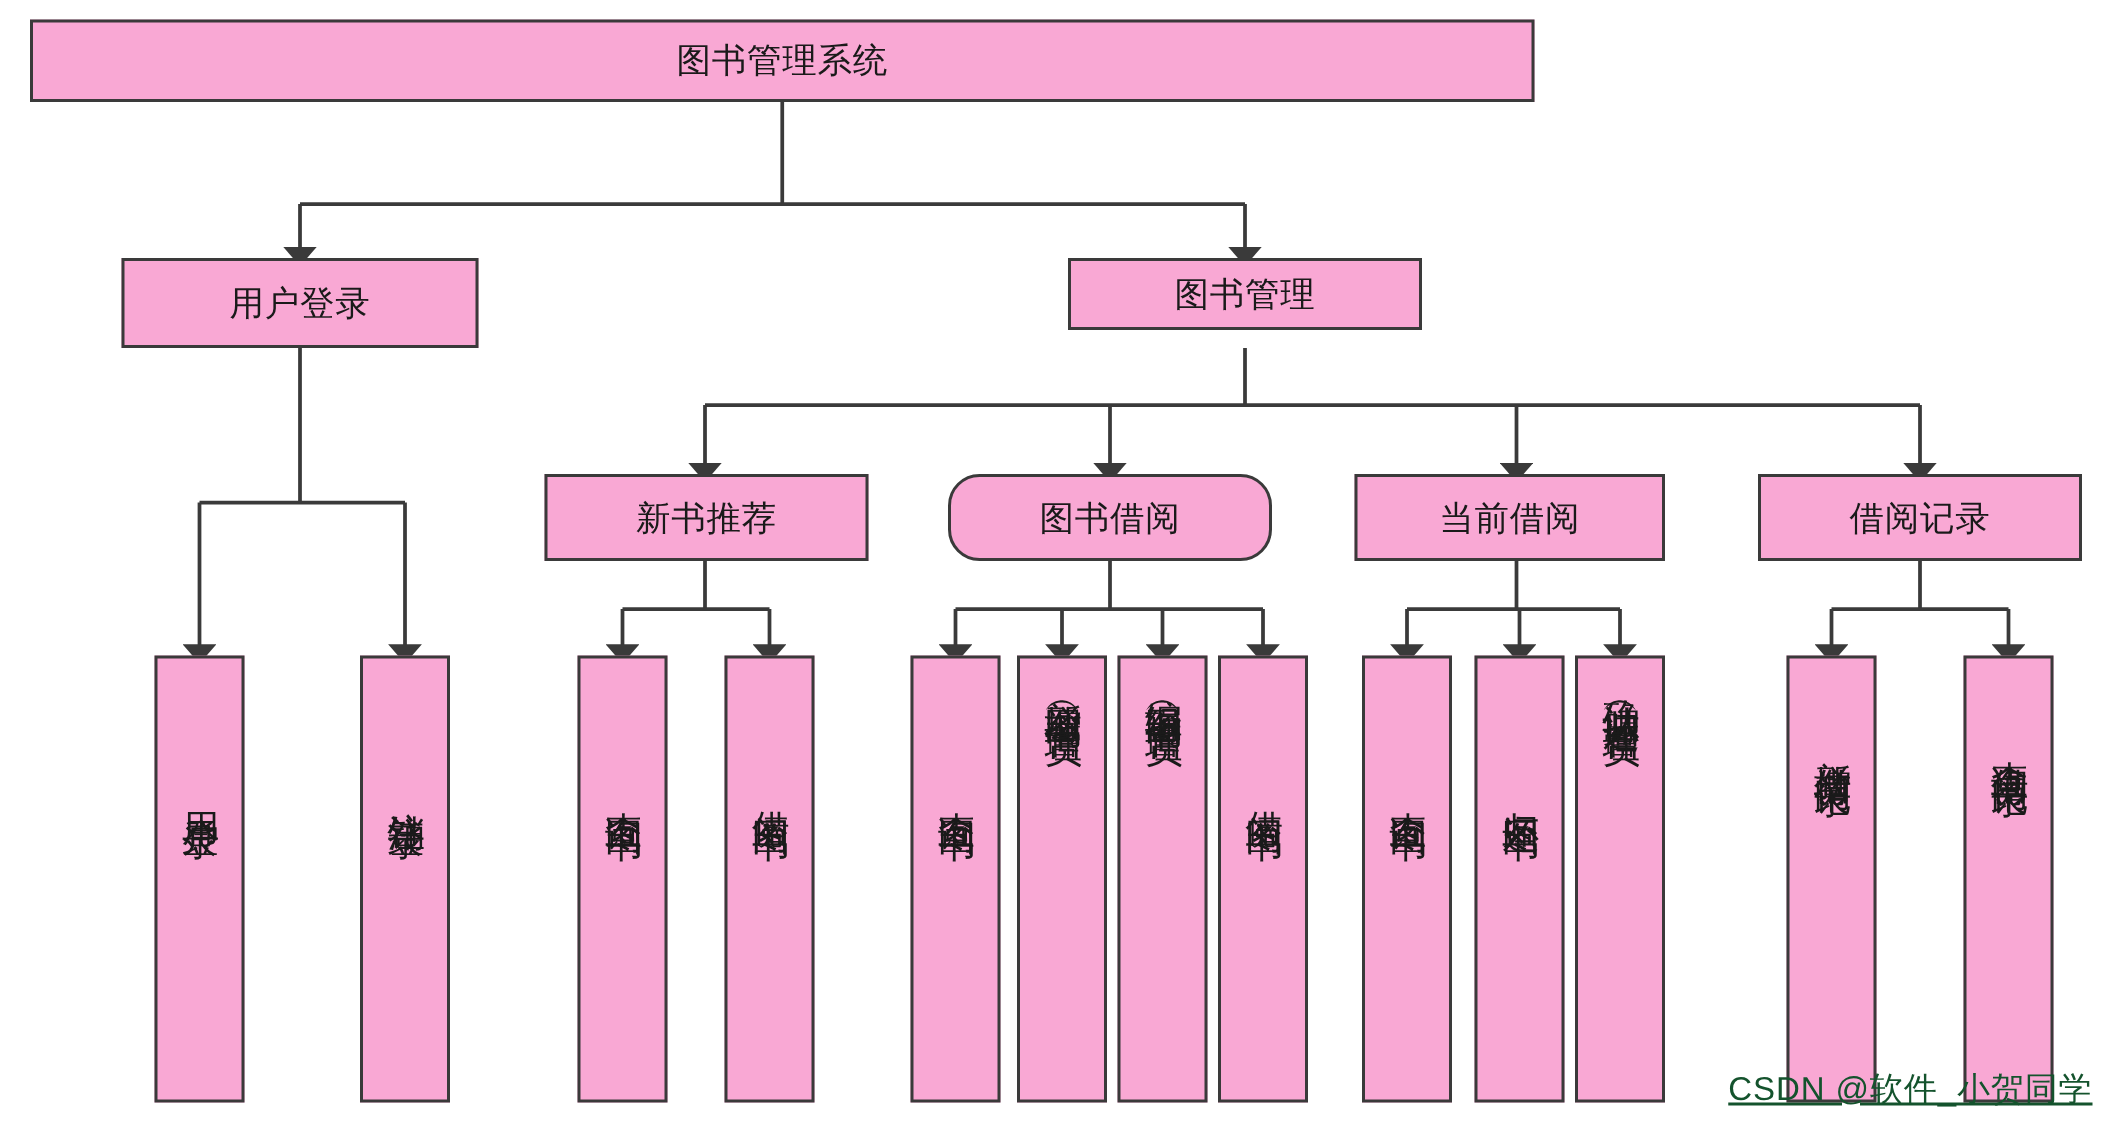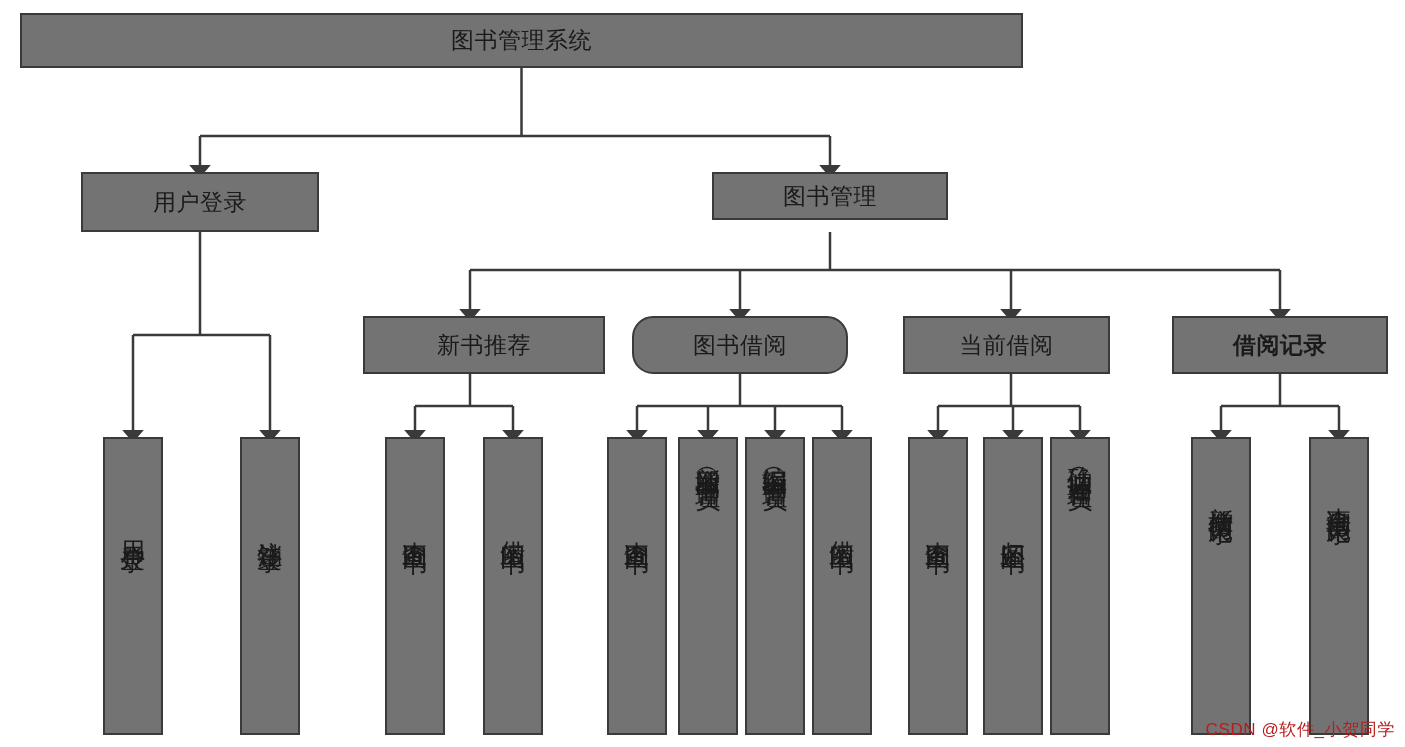--- a/index.html
+++ b/index.html
@@ -21,21 +21,21 @@
     position: absolute;
     left: 0;
     top: 0;
     width: 1405px;
     height: 747px;
     pointer-events: none;
   }
   .node {
     position: absolute;
     box-sizing: border-box;
-    background: #737373;
+    background: #f9a8d4;
     border: 2.5px solid #3a3a3a;
     display: flex;
     align-items: center;
     justify-content: center;
     color: #1a1a1a;
   }
   .node .label {
     font-size: 23px;
     line-height: 1.15;
     letter-spacing: 0.5px;
@@ -51,24 +51,25 @@
     text-orientation: upright;
     font-size: 25px;
     line-height: 1.22;
     letter-spacing: 3px;
     white-space: nowrap;
   }
   .watermark {
     position: absolute;
     right: 10px;
     bottom: 6px;
-    font-size: 17px;
-    color: #b91c1c;
+    font-size: 22px;
+    color: #14532d;
     letter-spacing: 0.6px;
     white-space: nowrap;
+    text-decoration: underline;
   }
 </style>
 </head>
 <body>
 
 <div id="canvas">
   <svg class="edges" id="edge-svg" xmlns="http://www.w3.org/2000/svg">
       <defs>
         <marker id="arrowhead" markerWidth="7" markerHeight="9" refX="2.2" refY="4.5" orient="auto" markerUnits="strokeWidth">
           <path d="M0,0 L0,9 L5.2,4.5 z" fill="#3a3a3a"></path>
@@ -111,30 +112,30 @@
   <div id="node-layer">
       <div class="node" style="left: 20px; top: 13px; width: 1003px; height: 55px;">
         <span class="label">图书管理系统</span>
       </div>
       <div class="node" style="left: 81px; top: 172px; width: 238px; height: 60px;">
         <span class="label">用户登录</span>
       </div>
       <div class="node" style="left: 712px; top: 172px; width: 236px; height: 48px;">
         <span class="label">图书管理</span>
       </div>
-      <div class="node" style="left: 363px; top: 316px; width: 242px; height: 58px;">
+      <div class="node" style="left: 363px; top: 316px; width: 216px; height: 58px;">
         <span class="label">新书推荐</span>
       </div>
       <div class="node" style="left: 632px; top: 316px; width: 216px; height: 58px; border-radius: 21px;">
         <span class="label">图书借阅</span>
       </div>
       <div class="node" style="left: 903px; top: 316px; width: 207px; height: 58px;">
         <span class="label">当前借阅</span>
       </div>
-      <div class="node" style="left: 1172px; top: 316px; width: 216px; height: 58px; font-weight: bold;">
+      <div class="node" style="left: 1172px; top: 316px; width: 216px; height: 58px;">
         <span class="label">借阅记录</span>
       </div>
       <div class="node vertical" style="left: 103px; top: 437px; width: 60px; height: 298px; padding-top: 82px;">
         <span class="label">用户登录</span>
       </div>
       <div class="node vertical" style="left: 240px; top: 437px; width: 60px; height: 298px; padding-top: 82px;">
         <span class="label">注销登录</span>
       </div>
       <div class="node vertical" style="left: 385px; top: 437px; width: 60px; height: 298px; padding-top: 82px;">
         <span class="label">查询图书</span>

